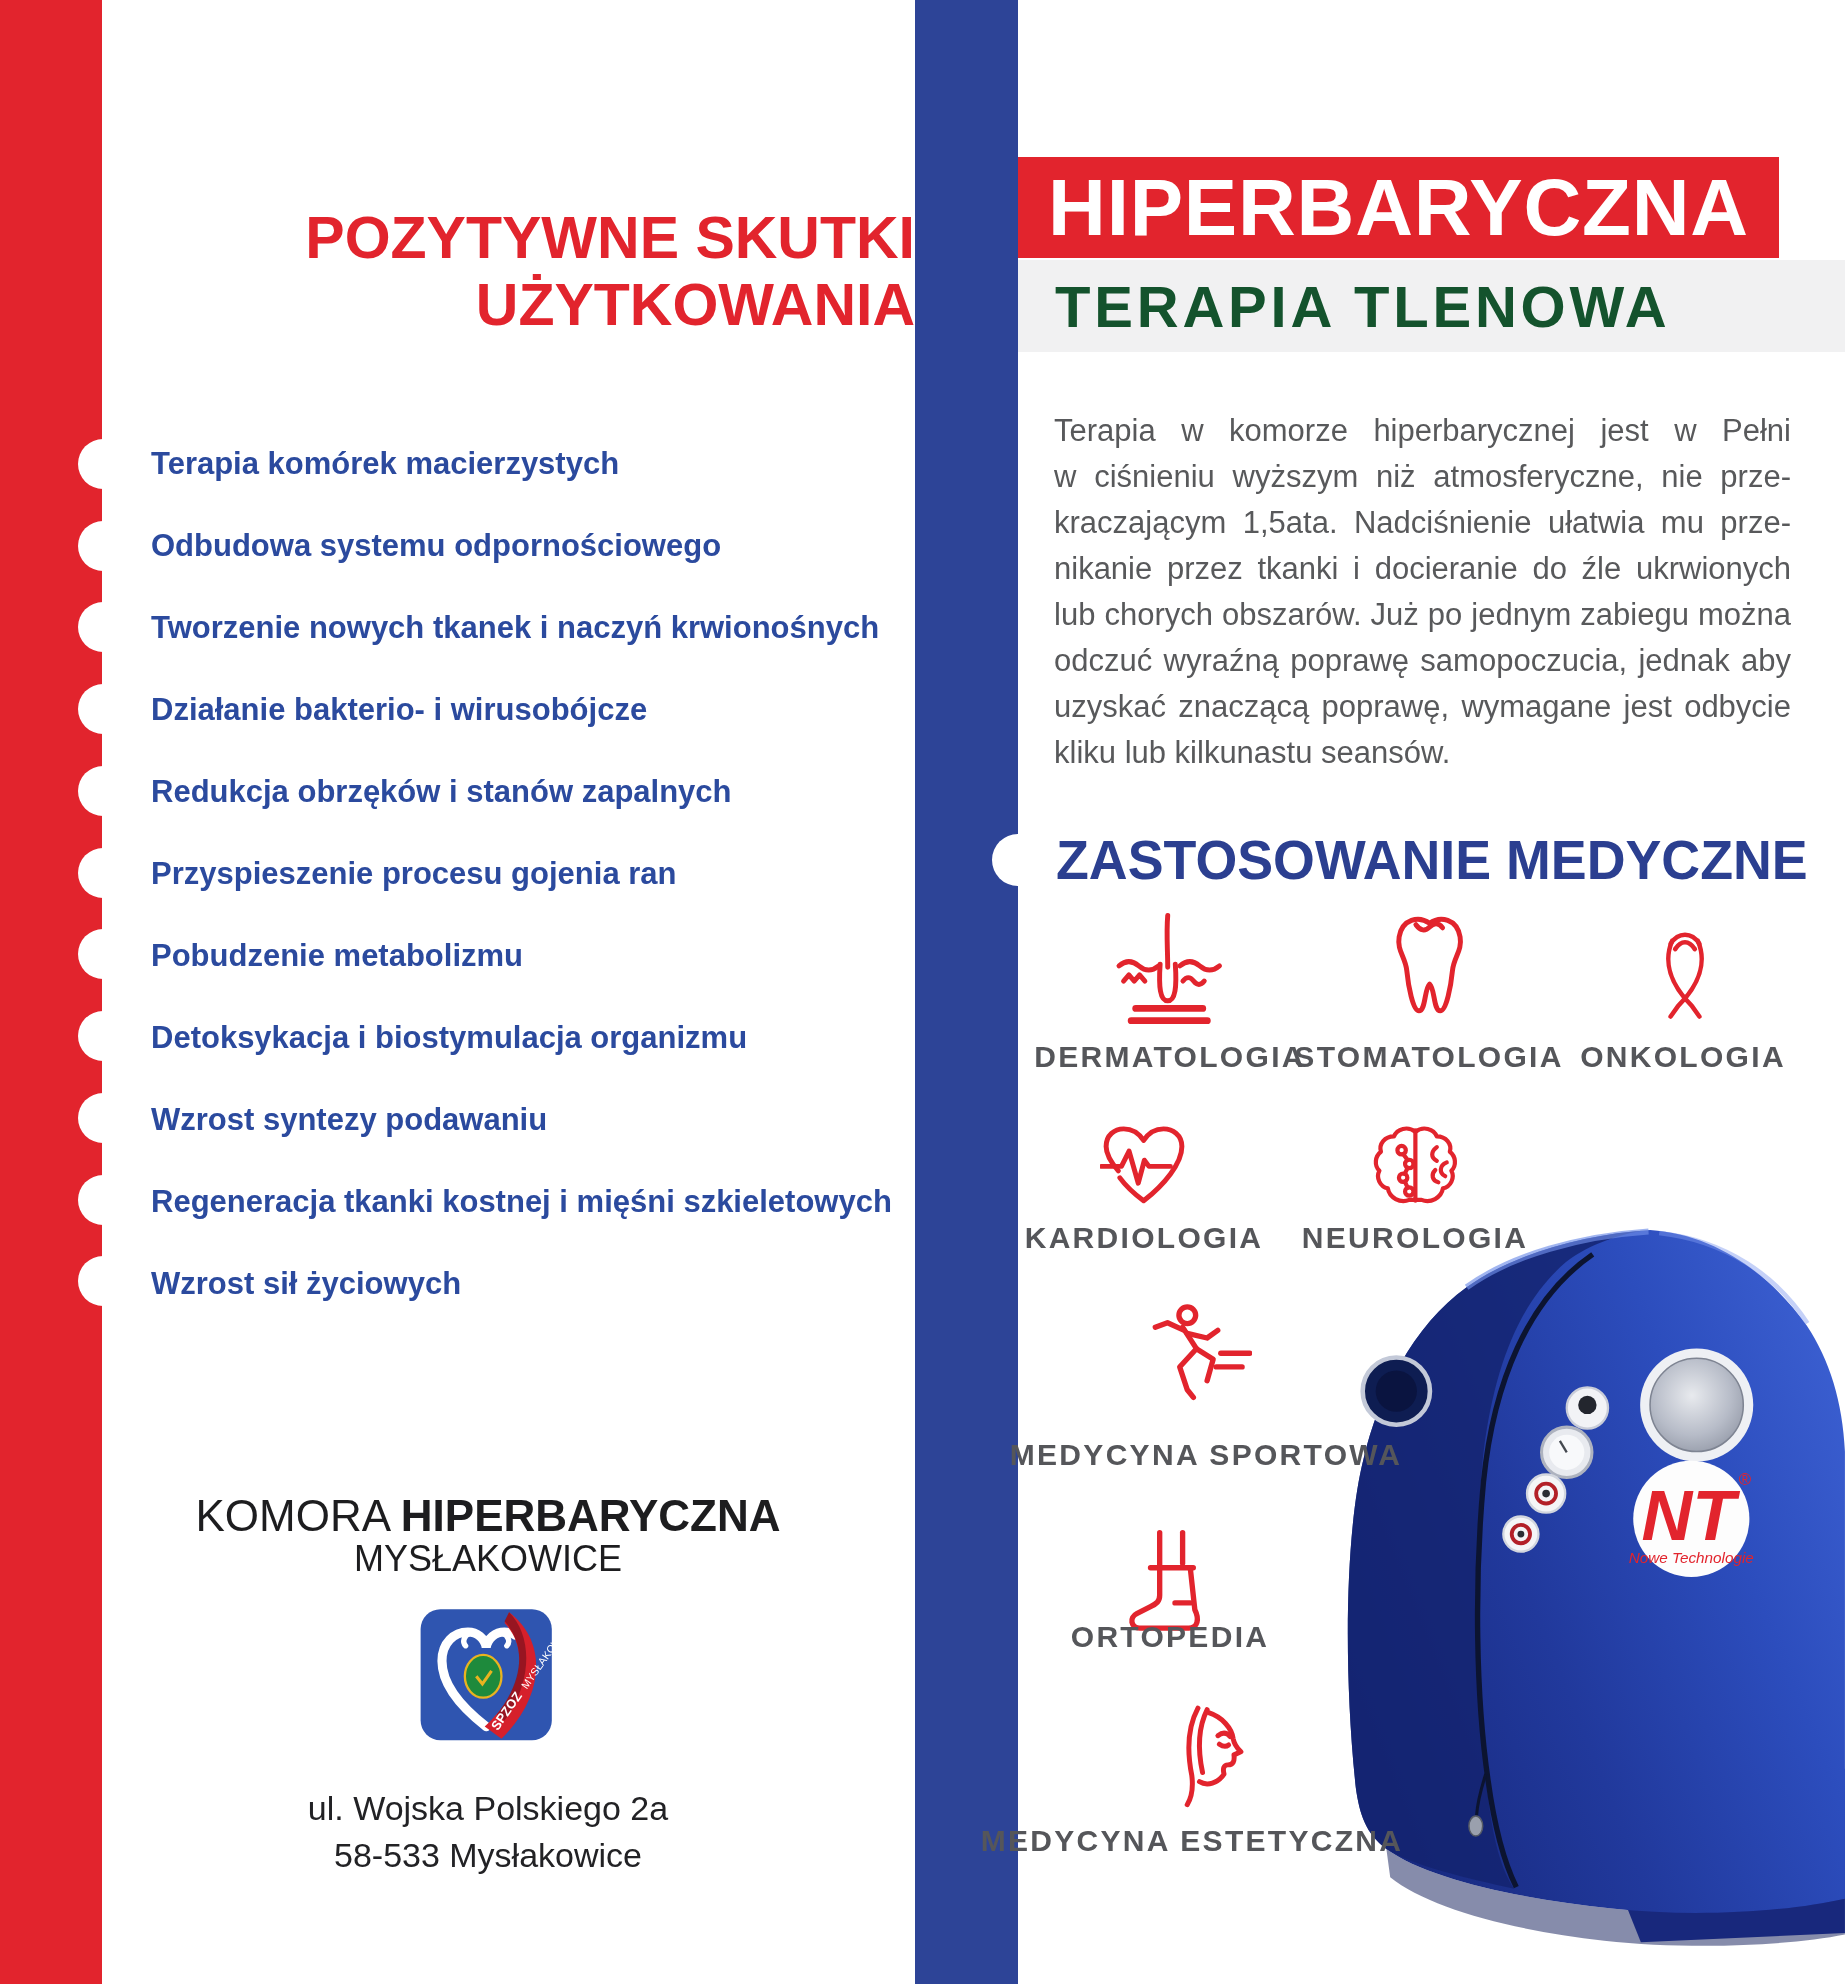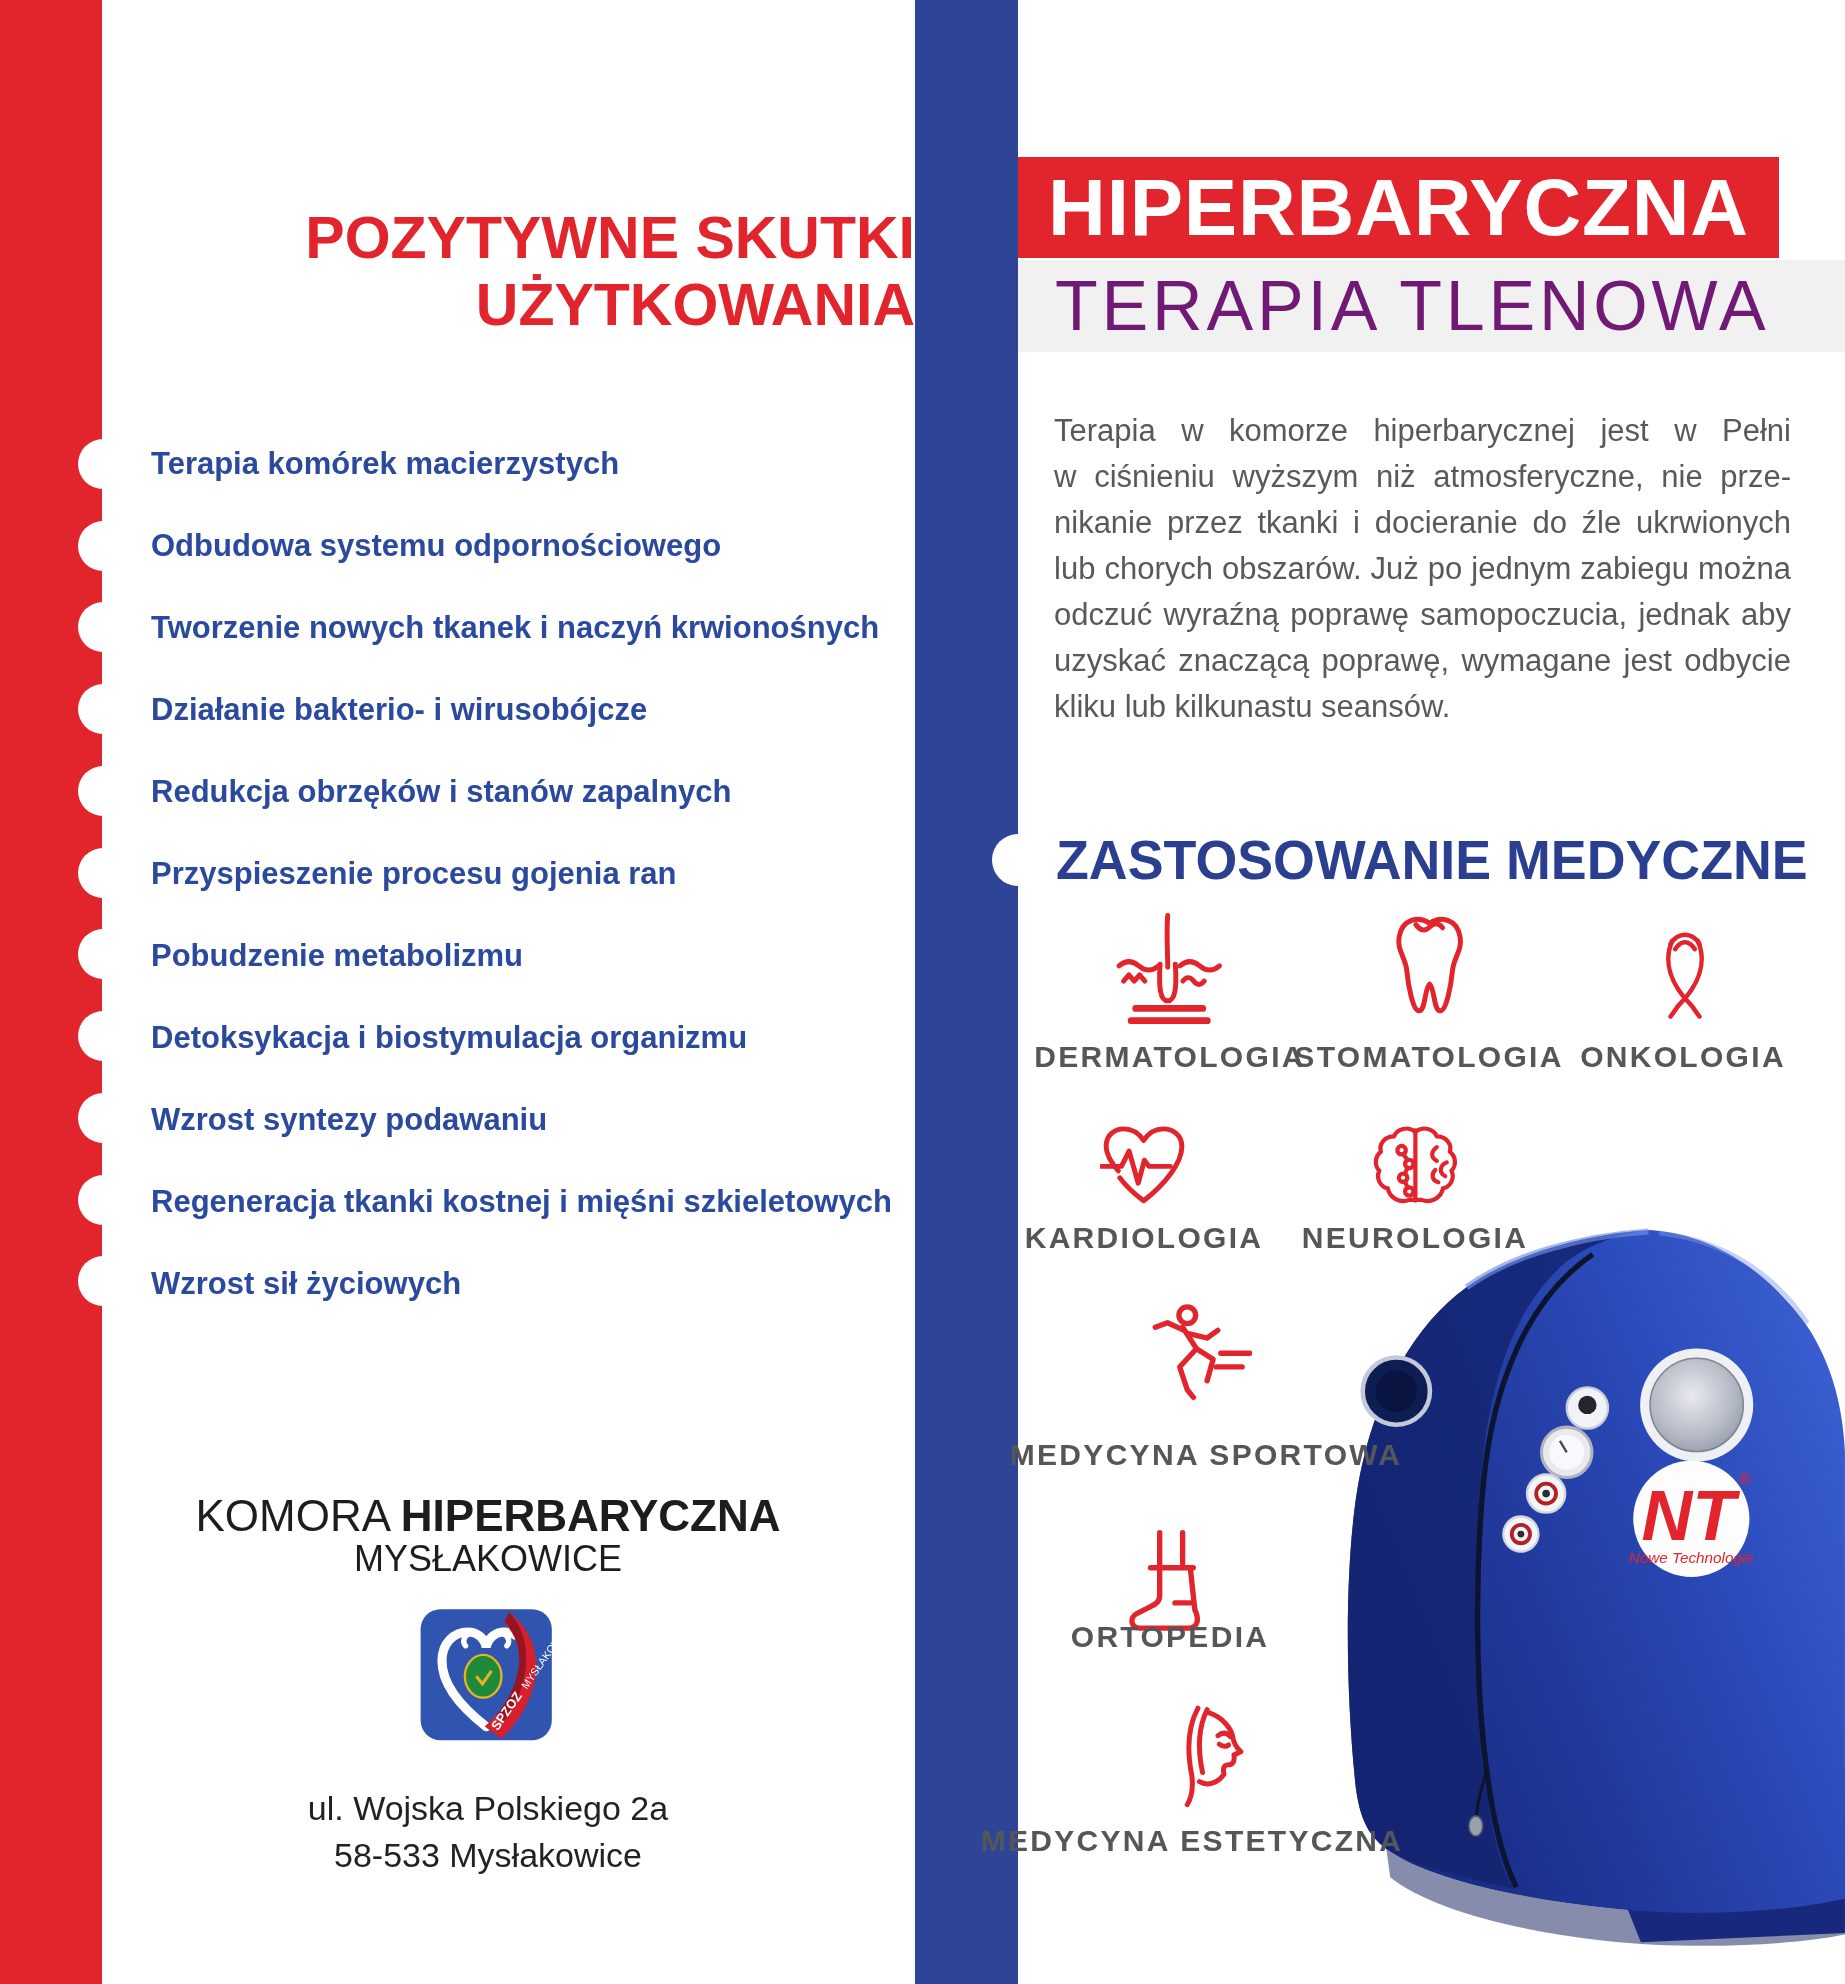--- a/index.html
+++ b/index.html
@@ -21,21 +21,21 @@
   .org-line .b{font-weight:bold;}
   .org-city{font-size:36px;line-height:43px;}
   .logo-wrap{margin-top:20px;}
   .addr{margin-top:18.3px;font-size:34px;line-height:47px;color:#222225;}
   
   .banner{position:absolute;left:1018px;top:157px;width:761px;height:101px;background:#e2242d;
           display:flex;align-items:center;justify-content:center;}
   .banner span{color:#ffffff;font-weight:bold;font-size:80px;letter-spacing:0.8px;}
   .subtitle-band{position:absolute;left:1018px;top:260px;width:827px;height:92px;background:#f1f1f2;
           display:flex;align-items:center;}
-  .subtitle-band span{color:#701a75;font-size:70px;font-weight:400;letter-spacing:3.8px;padding-left:37px;}
+  .subtitle-band span{color:#14532d;font-size:58px;font-weight:700;letter-spacing:3.8px;padding-left:37px;}
   .intro{position:absolute;left:1054px;top:408px;width:737px;color:#58595b;font-size:31px;}
   .para-line{line-height:46px;text-align:justify;text-align-last:justify;}
   .para-line.last{text-align-last:left;}
   .section-title{position:absolute;left:1056px;top:827px;color:#2b3f90;font-weight:bold;
                  font-size:56px;transform:scaleX(0.96);transform-origin:left center;white-space:nowrap;}
   
   .cat-icon{position:absolute;transform:translateX(-50%);}
   .cat-label{position:absolute;transform:translate(-50%,-50%);color:#55565a;font-weight:bold;
              font-size:30px;letter-spacing:2.3px;white-space:nowrap;z-index:3;}
   .cat-icon svg{display:block;}
@@ -103,20 +103,21 @@
   <div class="banner">
     <span>HIPERBARYCZNA</span>
   </div>
   <div class="subtitle-band">
     <span>TERAPIA TLENOWA</span>
   </div>
 
   <div class="intro" id="intro-block">
       <div class="para-line">Terapia w komorze hiperbarycznej jest w Pełni</div>
       <div class="para-line">w ciśnieniu wyższym niż atmosferyczne, nie prze-</div>
+      <div class="para-line">kraczającym 1,5ata. Nadciśnienie ułatwia mu prze-</div>
       <div class="para-line">nikanie przez tkanki i docieranie do źle ukrwionych</div>
       <div class="para-line">lub chorych obszarów. Już po jednym zabiegu można</div>
       <div class="para-line">odczuć wyraźną poprawę samopoczucia, jednak aby</div>
       <div class="para-line">uzyskać znaczącą poprawę, wymagane jest odbycie</div>
       <div class="para-line last">kliku lub kilkunastu seansów.</div>
     </div>
 
   <div class="section-title">ZASTOSOWANIE MEDYCZNE</div>
 
   <div class="cat-icon" style="left:1170px;top:911px">

